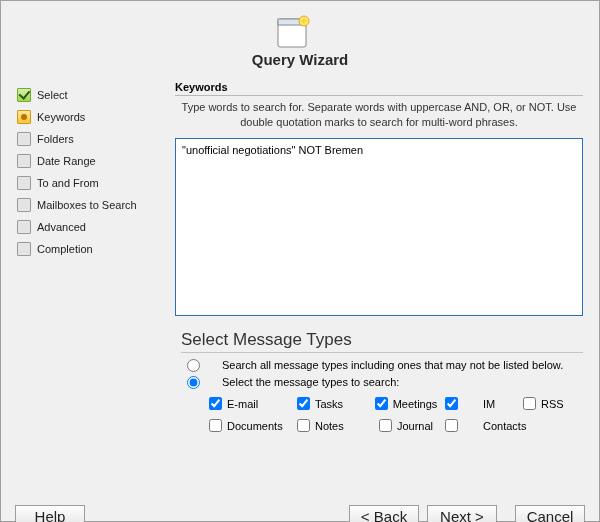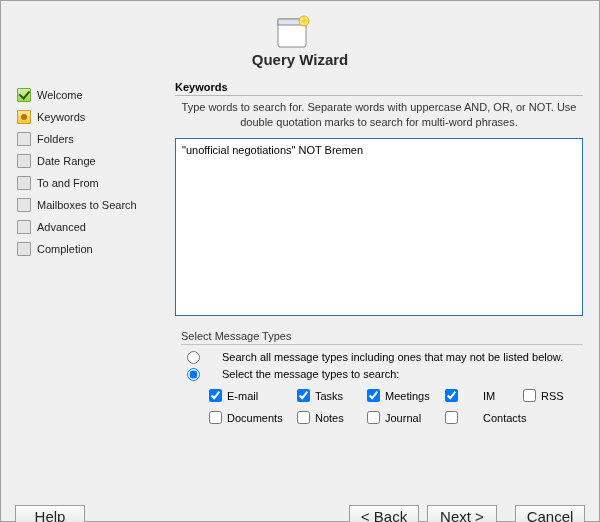--- a/index.html
+++ b/index.html
@@ -120,21 +120,21 @@
       font-size: 11px;
       resize: none;
       outline: none;
       line-height: 1.3;
     }
     .msg-types {
       margin-top: 12px;
       padding-left: 6px;
     }
     .msg-legend {
-      font-size: 11px;
+      font-size: 17px;
       color: #333;
       border-bottom: 1px solid #c4c4c4;
       padding-bottom: 2px;
       margin-bottom: 6px;
     }
     .radio-row {
       display: flex;
       align-items: center;
       margin: 3px 0 4px 6px;
       gap: 17px;
@@ -145,21 +145,21 @@
       margin-top: 4px;
     }
     .type-row { display: flex; }
     .type-cell {
       display: flex;
       align-items: center;
       height: 22px;
     }
     .type-cell.c1{ width:88px; }
     .type-cell.c2{ width:70px; }
-    .type-cell.c3{ width:78px; }
+    .type-cell.c3{ width:78px;justify-content:center; }
     .type-cell.c4{ width:78px;gap:20px; }
     .type-cell.c5{ width:60px; }
     .type-cell input { margin: 0 5px 0 0; }
     .footer {
       height: 48px;
       border-top: 0 solid #c8c8c8;
       display: flex;
       align-items: center;
       padding: 0 14px 10px 14px;
     }
@@ -196,21 +196,21 @@
       </svg>
     </div>
     <div class="title">Query Wizard</div>
   </div>
 
   <div class="body">
 
     <div class="sidebar">
       <div class="step">
         <span class="step-icon done"></span>
-        <span>Welcome</span>
+        <span>Select</span>
       </div>
       <div class="step">
         <span class="step-icon active"></span>
         <span>Keywords</span>
       </div>
       <div class="step">
         <span class="step-icon"></span>
         <span>Folders</span>
       </div>
       <div class="step">

